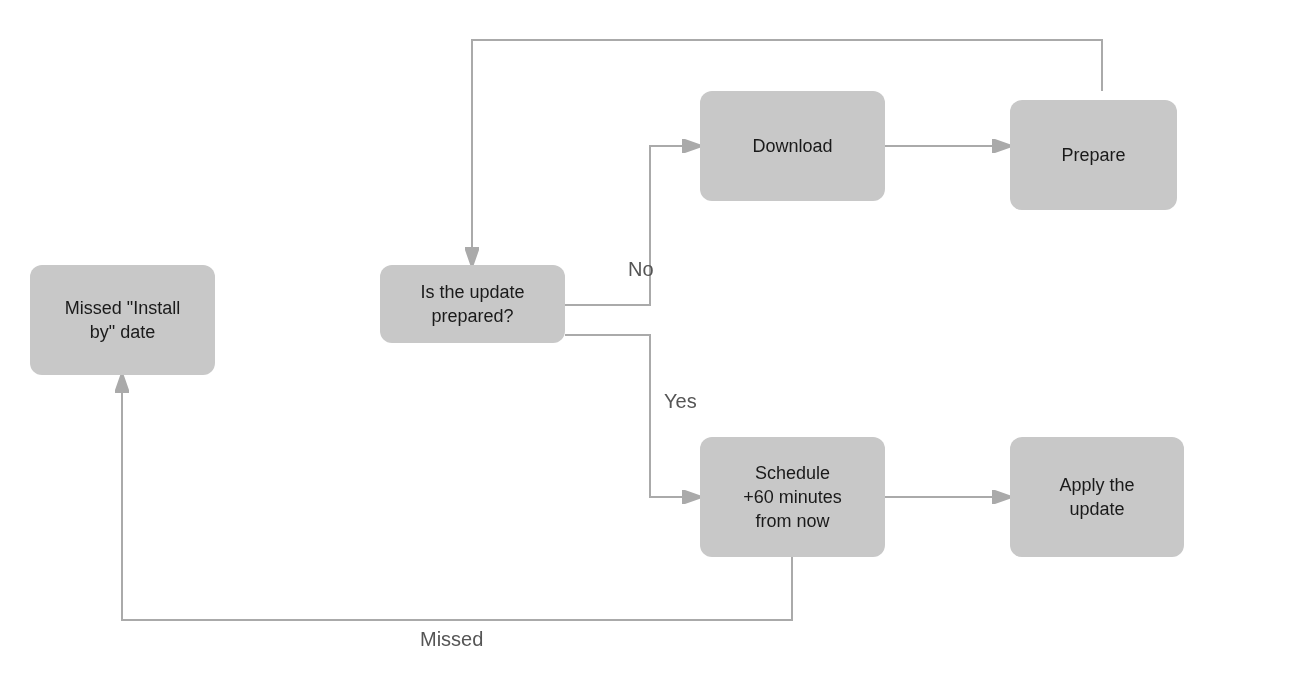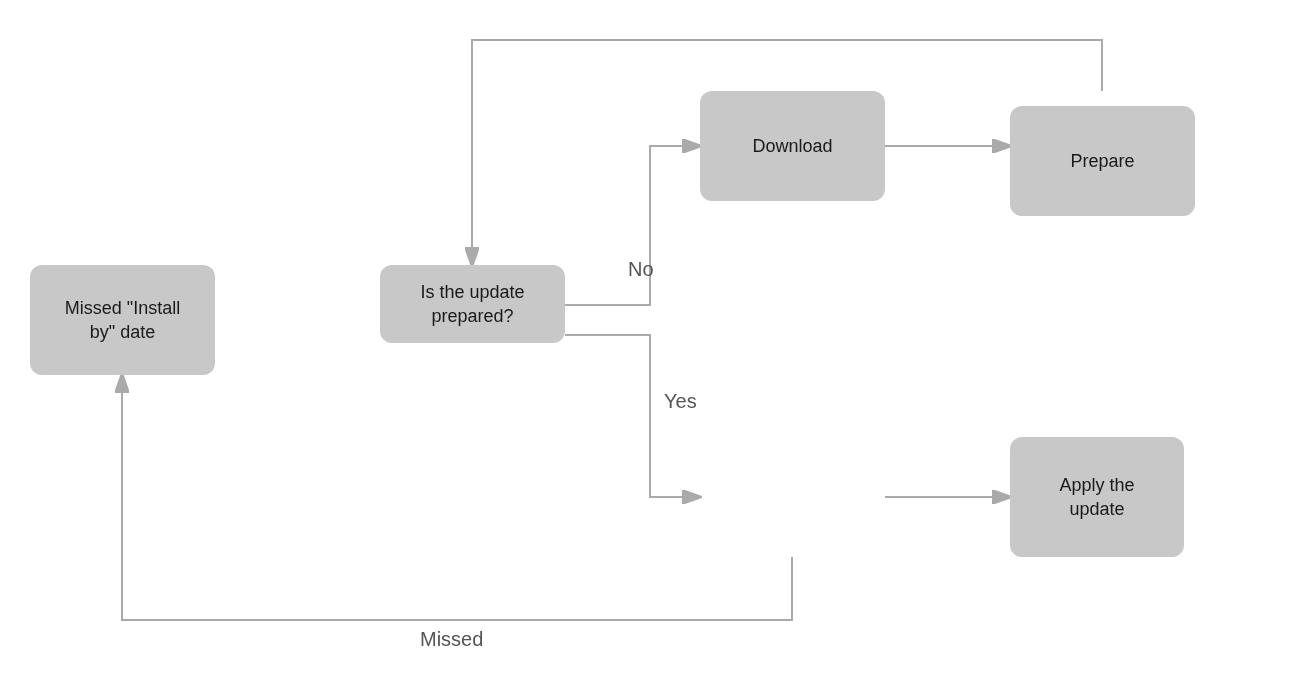--- a/index.html
+++ b/index.html
@@ -86,24 +86,27 @@
   </div>
 
   <div class="node" style="left:380px; top:265px; width:185px; height:78px;">
     <span>Is the update<br>prepared?</span>
   </div>
 
   <div class="node" style="left:700px; top:91px; width:185px; height:110px;">
     <span>Download</span>
   </div>
 
-  <div class="node" style="left:1010px; top:106px; width:185px; height:110px;">
+  <div class="node" style="left:1010px; top:100px; width:167px; height:110px;">
     <span>Prepare</span>
   </div>
 
+  <div class="node" style="left:700px; top:437px; width:185px; height:120px;">
+    <span>Schedule<br>+60 minutes<br>from now</span>
+  </div>
 
   <div class="node" style="left:1010px; top:437px; width:174px; height:120px;">
     <span>Apply the update</span>
   </div>
 
   <div class="label" style="left:628px; top:258px;">
     <span>No</span>
   </div>
 
   <div class="label" style="left:664px; top:390px;">

